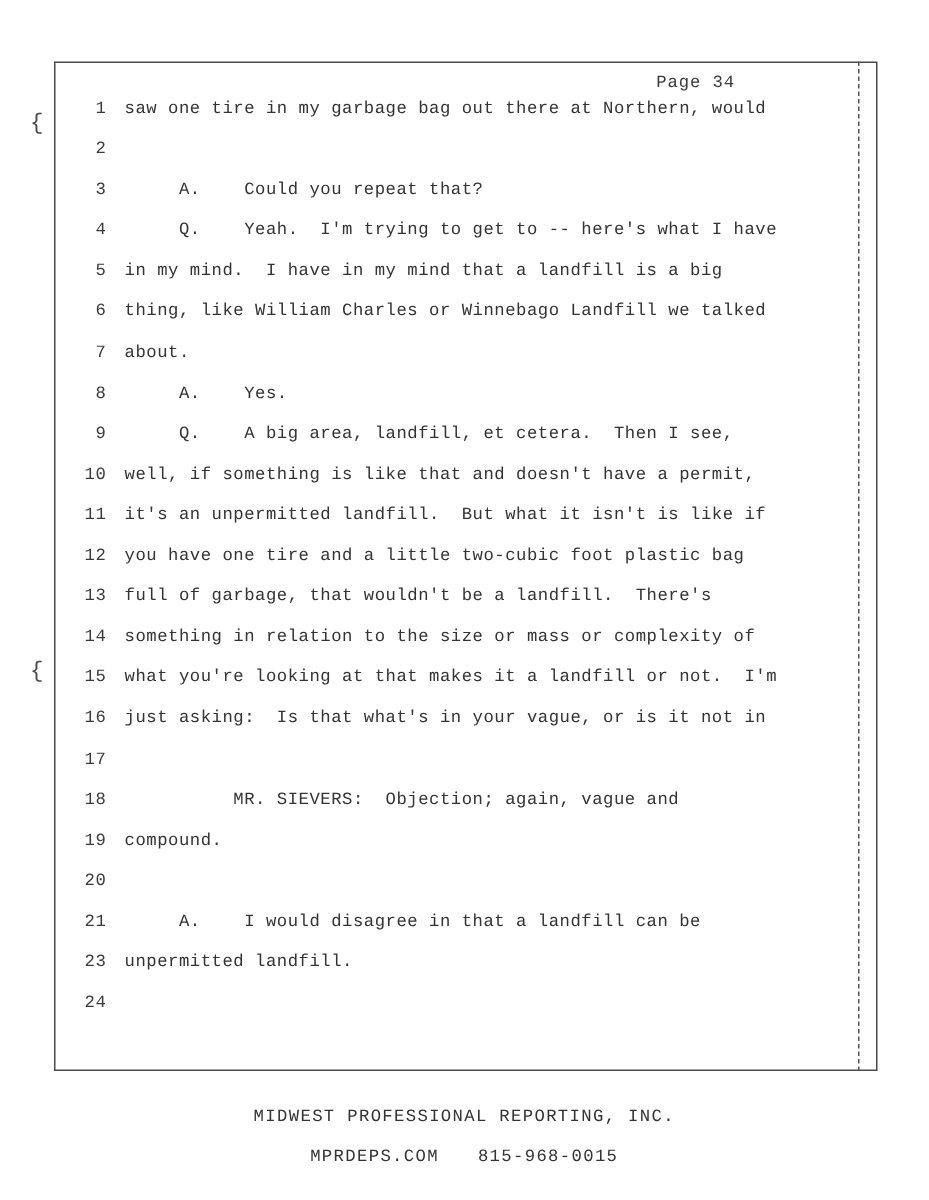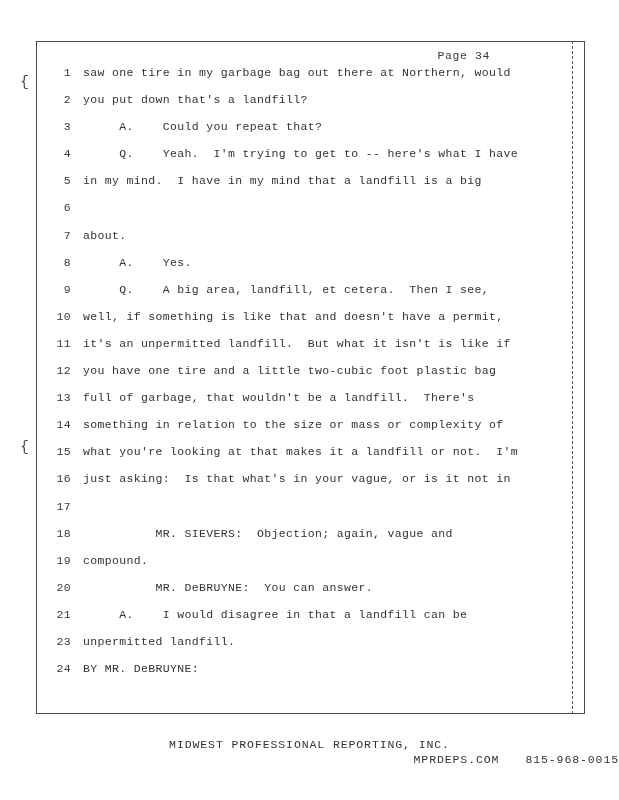--- a/index.html
+++ b/index.html
@@ -94,22 +94,21 @@
   }
   .footer .firm {
     font-size: 11.5px;
     letter-spacing: 0.9px;
     color: #333;
   }
   .footer .contact {
     font-size: 11.5px;
     letter-spacing: 0.9px;
     color: #333;
-    margin-top: 2px;
-    text-align: right;
+    margin-top: 14px;
   }
   .footer .contact .gap { display: inline-block; width: 26px; }
 </style>
 </head>
 <body>
 
 <div class="page">
 
   <div class="transcript-box"></div>
   <div class="right-rule"></div>
@@ -119,36 +118,36 @@
   <div class="bracket b1">{</div>
   <div class="bracket b2">{</div>
 
   <div class="lines">
     <div class="line">
       <div class="lnum">1</div>
       <div class="ltext">saw one tire in my garbage bag out there at Northern, would</div>
     </div>
     <div class="line">
       <div class="lnum">2</div>
-      <div class="ltext">you put down that's a landfill?</div>
     </div>
     <div class="line">
       <div class="lnum">3</div>
       <div class="ltext">     A.    Could you repeat that?</div>
     </div>
     <div class="line">
       <div class="lnum">4</div>
       <div class="ltext">     Q.    Yeah.  I'm trying to get to -- here's what I have</div>
     </div>
     <div class="line">
       <div class="lnum">5</div>
       <div class="ltext">in my mind.  I have in my mind that a landfill is a big</div>
     </div>
     <div class="line">
       <div class="lnum">6</div>
+      <div class="ltext">thing, like William Charles or Winnebago Landfill we talked</div>
     </div>
     <div class="line">
       <div class="lnum">7</div>
       <div class="ltext">about.</div>
     </div>
     <div class="line">
       <div class="lnum">8</div>
       <div class="ltext">     A.    Yes.</div>
     </div>
     <div class="line">
@@ -189,33 +188,31 @@
     <div class="line">
       <div class="lnum">18</div>
       <div class="ltext">          MR. SIEVERS:  Objection; again, vague and</div>
     </div>
     <div class="line">
       <div class="lnum">19</div>
       <div class="ltext">compound.</div>
     </div>
     <div class="line">
       <div class="lnum">20</div>
-      <div class="ltext">          MR. DeBRUYNE:  You can answer.</div>
     </div>
     <div class="line">
       <div class="lnum">21</div>
       <div class="ltext">     A.    I would disagree in that a landfill can be</div>
     </div>
     <div class="line">
       <div class="lnum">23</div>
       <div class="ltext">unpermitted landfill.</div>
     </div>
     <div class="line">
       <div class="lnum">24</div>
-      <div class="ltext">BY MR. DeBRUYNE:</div>
     </div>
   </div>
 
   <div class="footer">
     <div class="firm">MIDWEST PROFESSIONAL REPORTING, INC.</div>
     <div class="contact">
       <span>MPRDEPS.COM</span><span class="gap"></span><span>815-968-0015</span>
     </div>
   </div>
 

